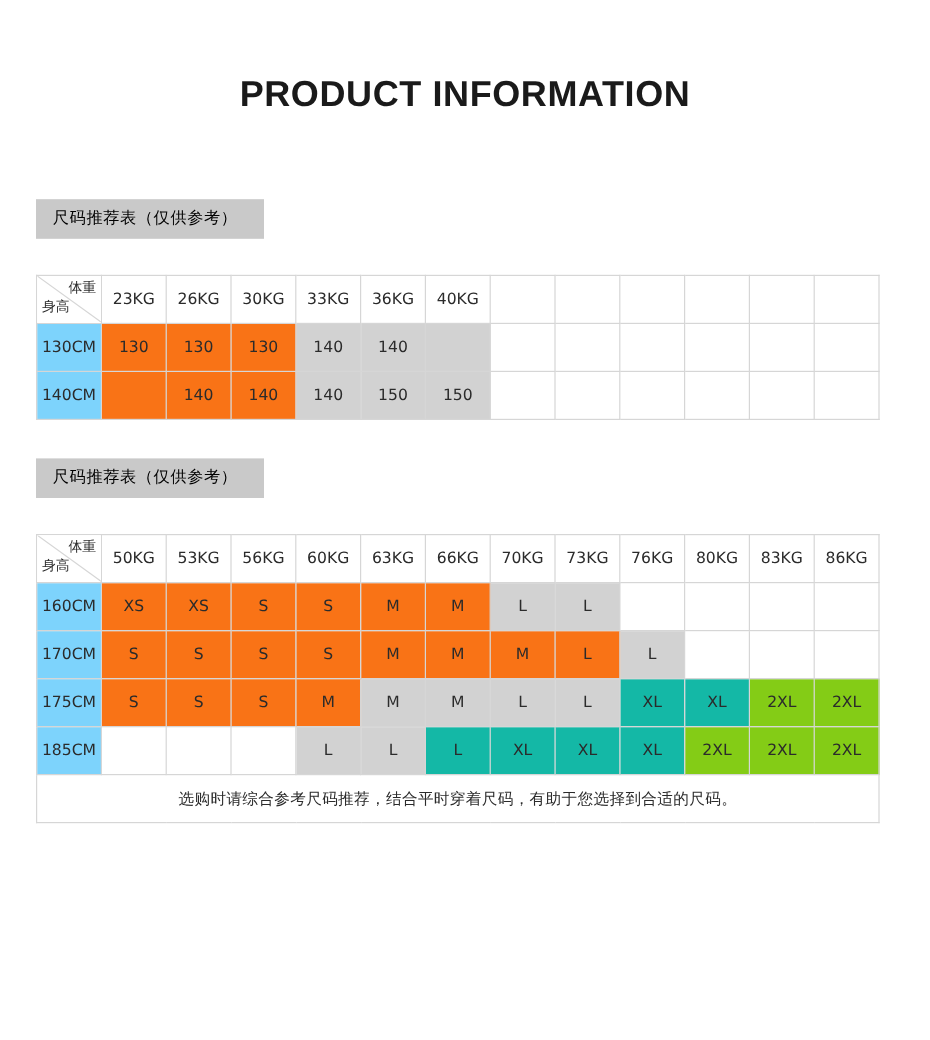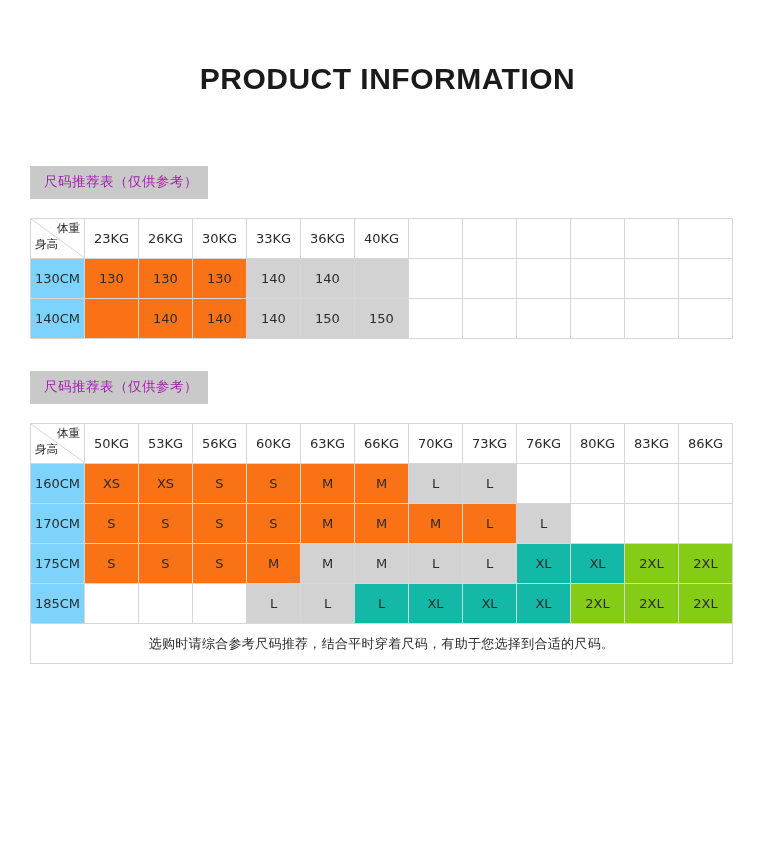--- a/index.html
+++ b/index.html
@@ -32,29 +32,29 @@
   .section {
     margin-left: 30px;
     margin-right: 30px;
   }
   .section-1 { margin-top: 70px; }
   .section-2 { margin-top: 32px; }
 
   .badge {
     display: inline-block;
     background: #c9c9c9;
-    color: #a21caf;
+    color: #000000;
     font-size: 13.5px;
-    padding: 7px 10px 8px 14px;
+    padding: 7px 22px 8px 14px;
     letter-spacing: 0.5px;
     font-family: "DejaVu Sans", sans-serif;
   }
   table.size-table {
     border-collapse: collapse;
-    margin-top: 19px;
+    margin-top: 30px;
     table-layout: fixed;
   }
   table.size-table td {
     border: 1px solid #d6d6d6;
     height: 39px;
     text-align: center;
     vertical-align: middle;
     font-size: 13px;
     color: #2b2b2b;
     font-family: "DejaVu Sans", sans-serif;

